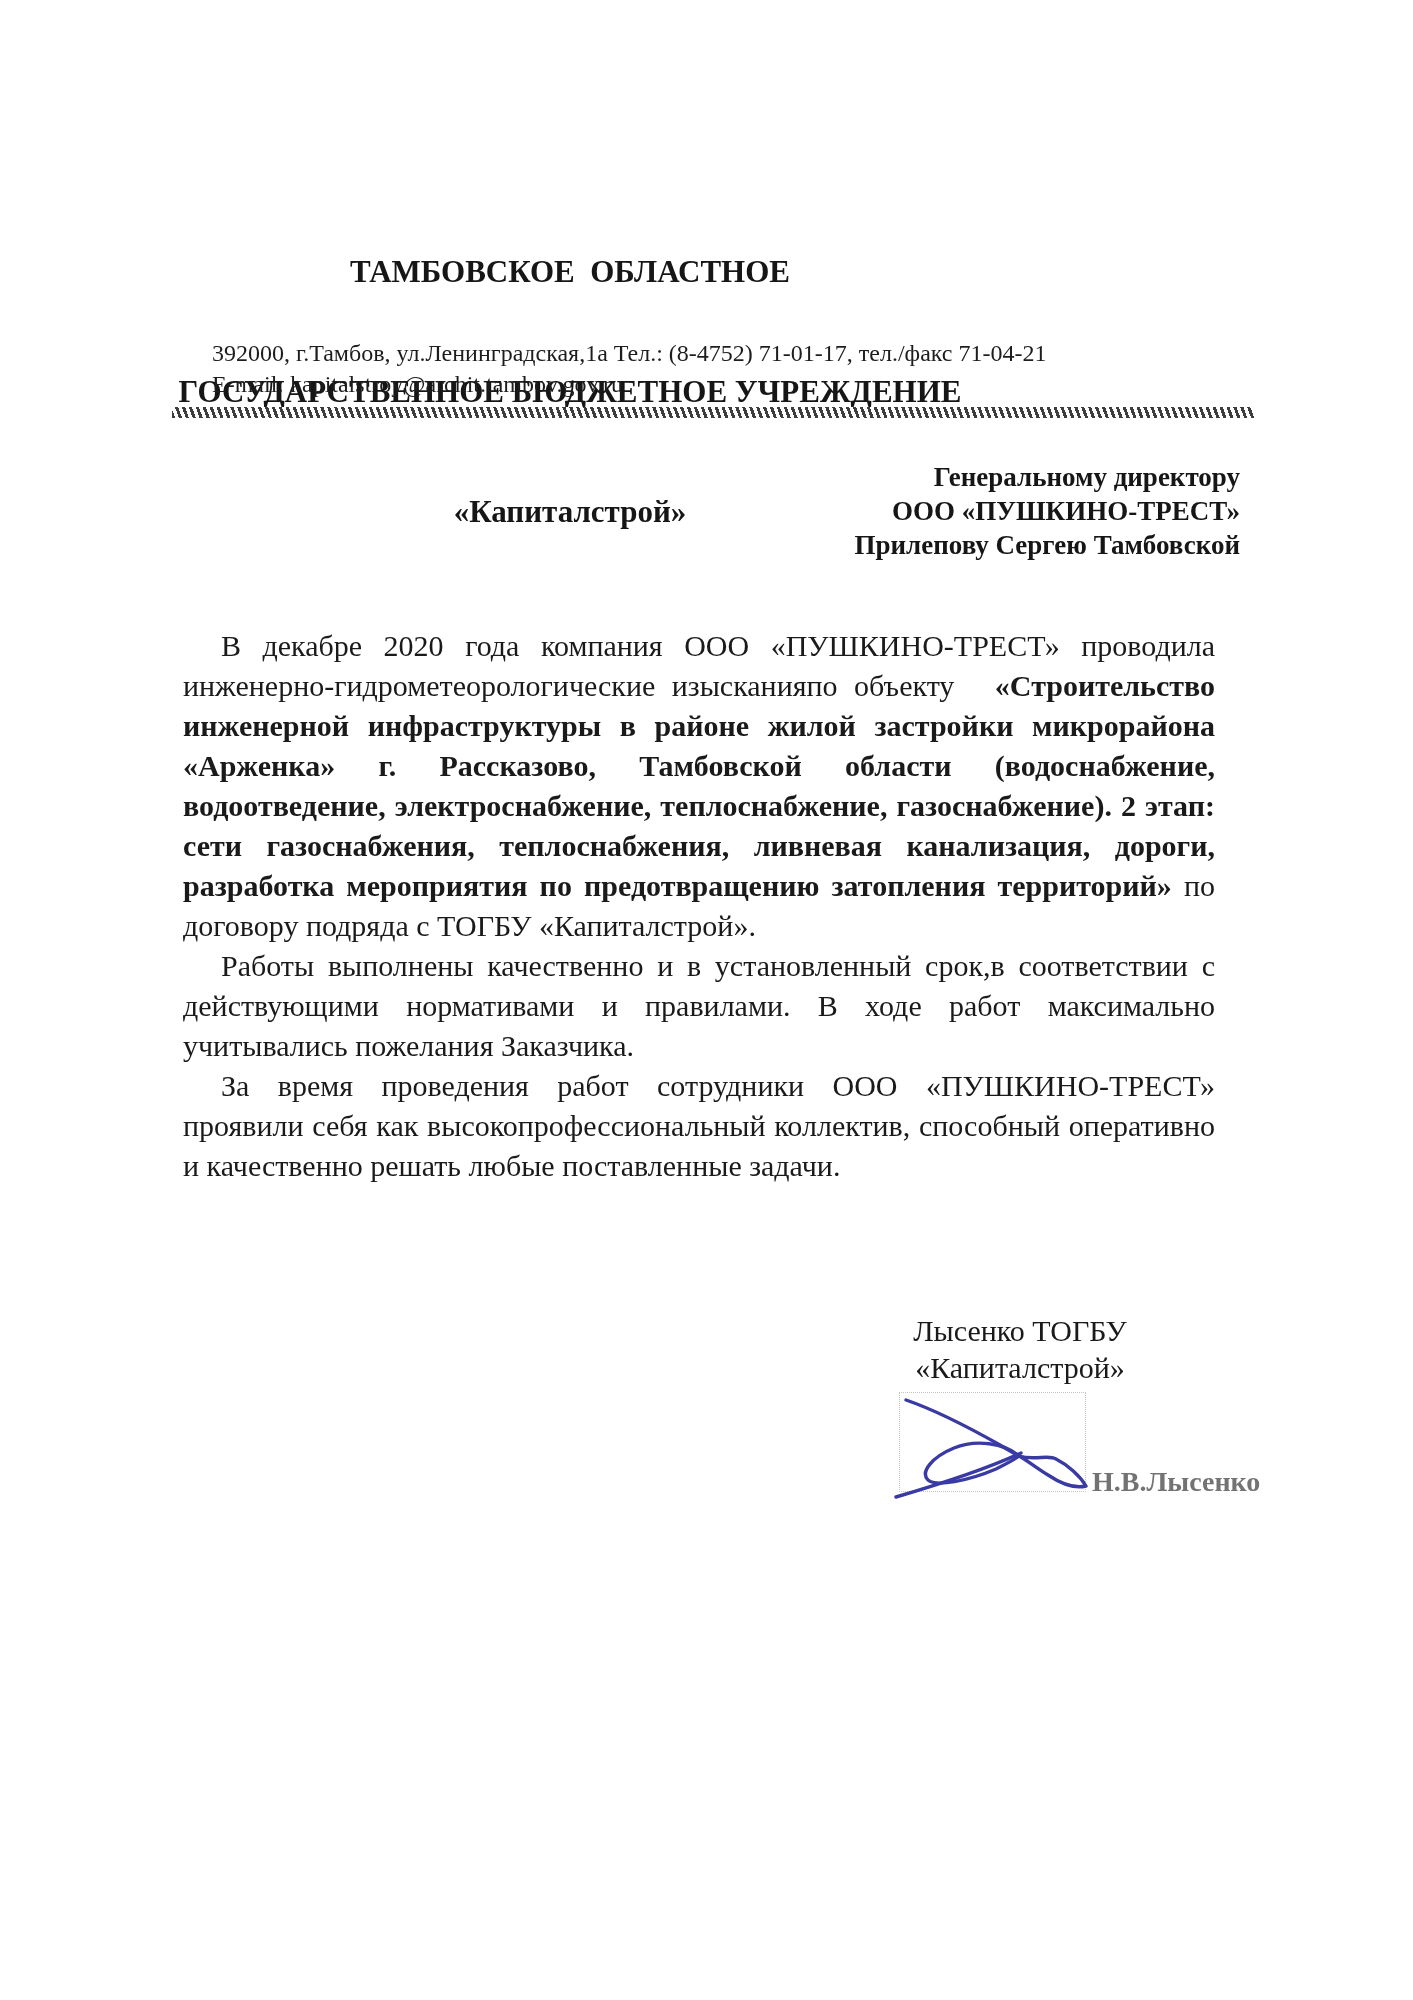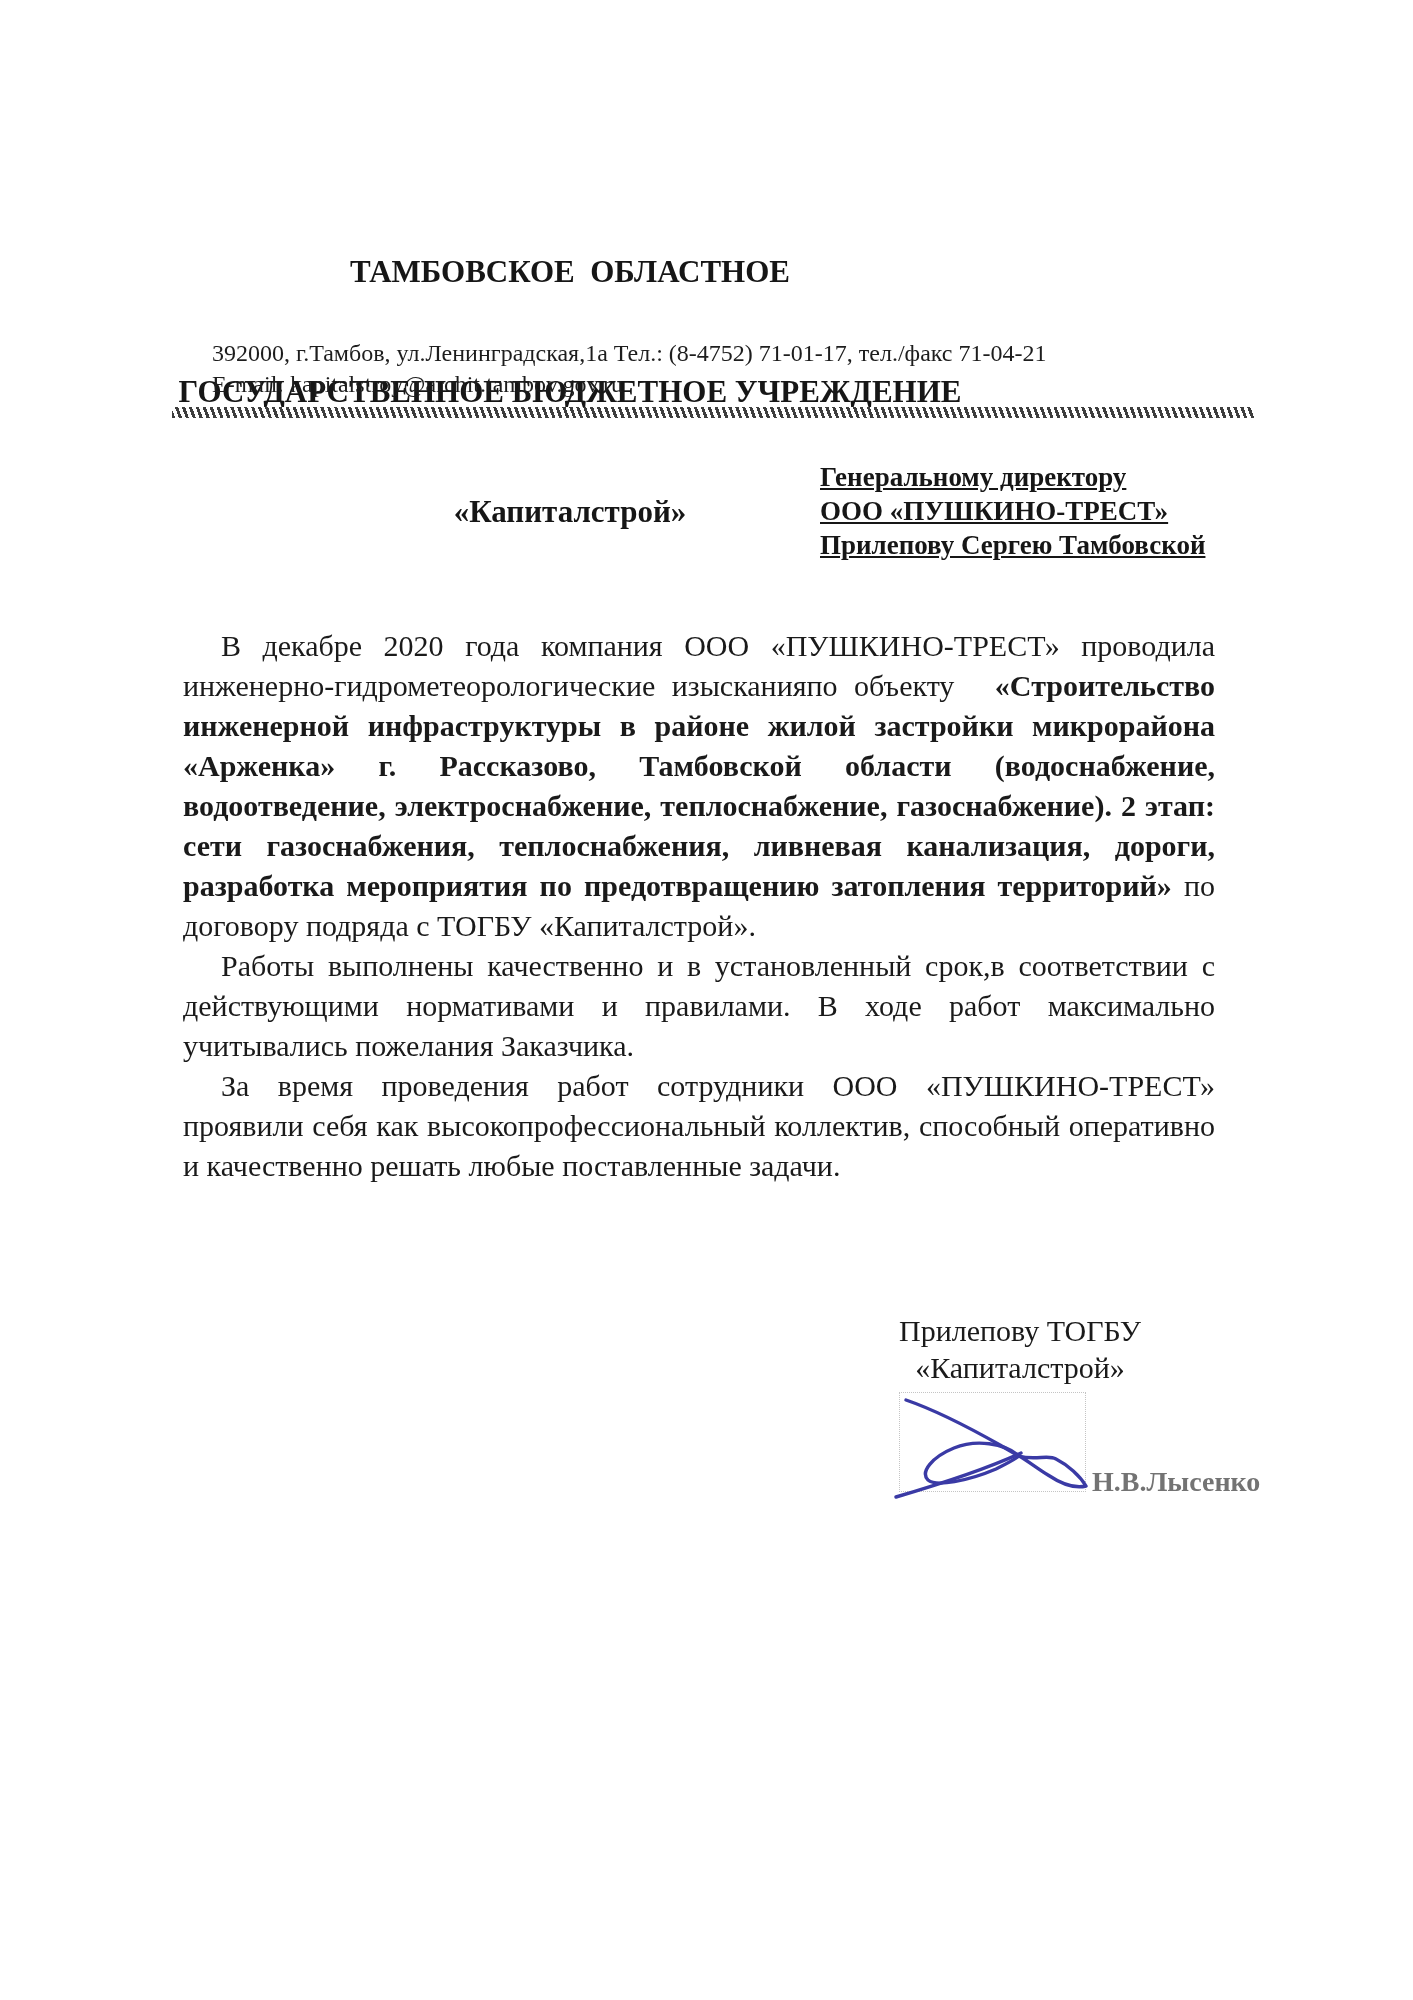--- a/index.html
+++ b/index.html
@@ -52,26 +52,25 @@
       #3d3d3d 0px, #3d3d3d 3px,
       #ffffff 3px, #ffffff 6.5px
     );
   }
   
   .recipient {
     position: absolute;
     left: 820px;
     top: 460px;
     width: 420px;
-    text-align: left;
+    text-align: right;
     font-weight: bold;
     font-size: 27px;
     line-height: 34px;
     color: #161616;
-    text-decoration: underline;
   }
   
   .body-text {
     position: absolute;
     left: 183px;
     top: 626px;
     width: 1032px;
     font-size: 30px;
     line-height: 40px;
     text-align: justify;
@@ -143,21 +142,21 @@
     <div>Прилепову Сергею Тамбовской</div>
   </div>
 
   <div class="body-text">
     <p><span>В декабре 2020 года компания ООО «ПУШКИНО-ТРЕСТ» проводила инженерно-гидрометеорологические изысканияпо объекту </span><span class="b">«Строительство инженерной инфраструктуры в районе жилой застройки микрорайона «Арженка» г. Рассказово, Тамбовской области (водоснабжение, водоотведение, электроснабжение, теплоснабжение, газоснабжение). 2 этап: сети газоснабжения, теплоснабжения, ливневая канализация, дороги, разработка мероприятия по предотвращению затопления территорий»</span><span> по договору подряда с ТОГБУ «Капиталстрой».</span></p>
     <p>Работы выполнены качественно и в установленный срок,в соответствии с действующими нормативами и правилами. В ходе работ максимально учитывались пожелания Заказчика.</p>
     <p>За время проведения работ сотрудники ООО «ПУШКИНО-ТРЕСТ» проявили себя как высокопрофессиональный коллектив, способный оперативно и качественно решать любые поставленные задачи.</p>
   </div>
 
   <div class="sig-title">
-    <div>Прилепову ТОГБУ</div>
+    <div>Лысенко ТОГБУ</div>
     <div>«Капиталстрой»</div>
   </div>
 
   <div class="sig-box">
     <svg width="187" height="100" viewBox="0 0 187 100" fill="none" stroke="#3a3aa5" stroke-width="3.4" stroke-linecap="round" stroke-linejoin="round">
       <path d="M6,7 C35,17 70,35 100,52 C108,57 114,60 119,63 C135,68 148,61 156,66 C168,72 180,83 186,93 C174,96 160,90 148,82 C138,76 128,68 119,63"></path>
       <path d="M119,63 C104,50 76,46 54,55 C32,64 20,79 28,87 C36,94 68,88 96,76 C106,71 114,67 119,63"></path>
       <path d="M-4,104 C30,94 82,78 121,60"></path>
     </svg>
   </div>

